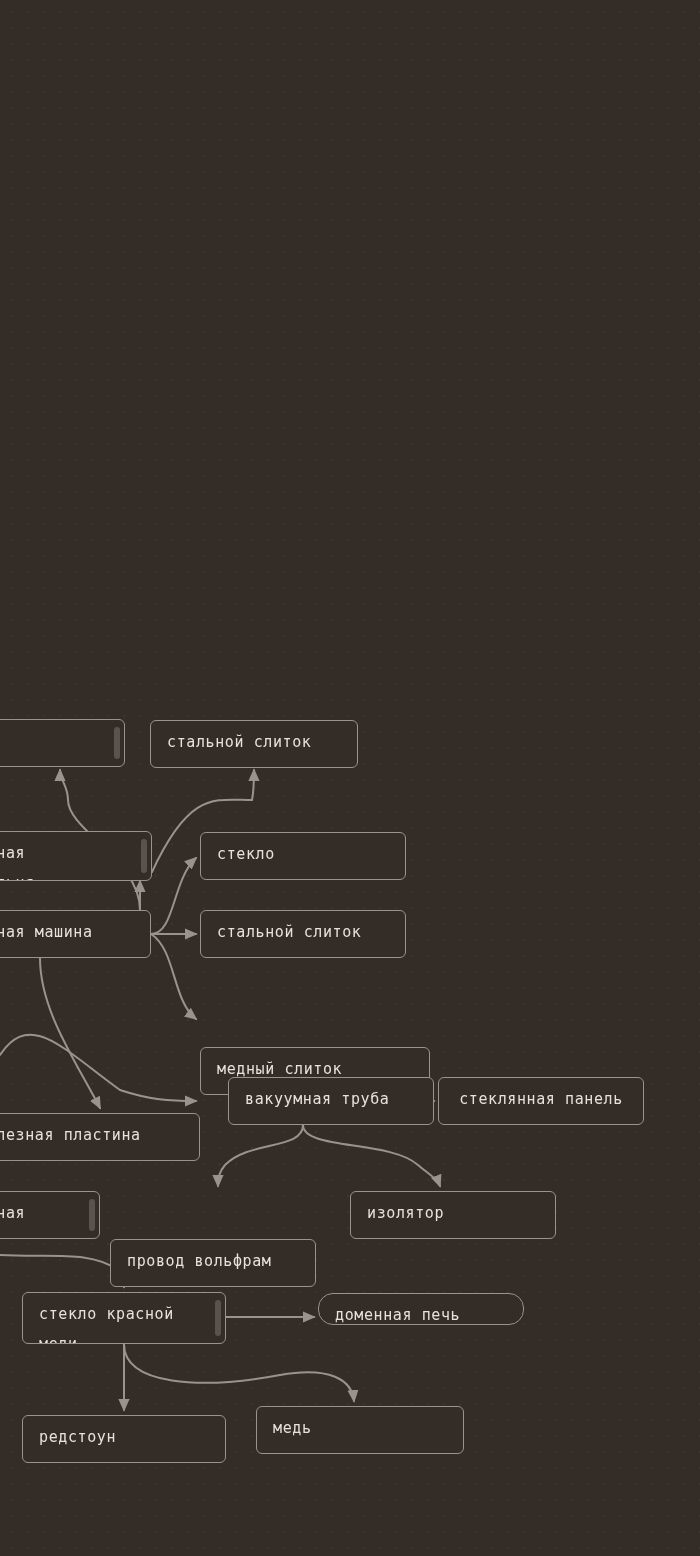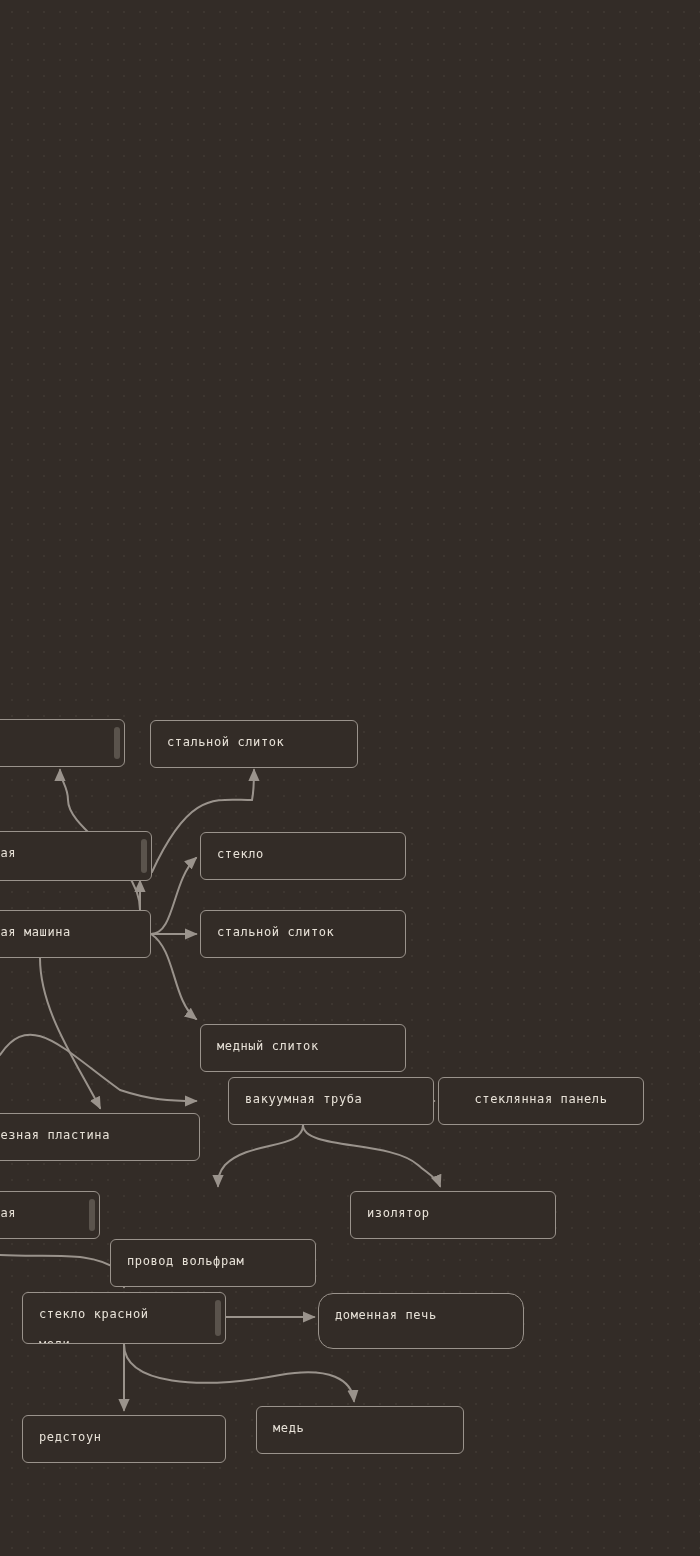--- a/index.html
+++ b/index.html
@@ -26,21 +26,21 @@
     height: 1556px;
     pointer-events: none;
   }
   .node {
     position: absolute;
     box-sizing: border-box;
     border: 1.5px solid #9a938c;
     border-radius: 6px;
     background: #332c27;
     color: #e8e2d8;
-    font-size: 12px;
+    font-size: 15px;
     letter-spacing: 0.6px;
     line-height: 30px;
     padding: 6px 16px;
     overflow: hidden;
   }
   .node .label {
     display: block;
     white-space: pre-line;
   }
   .node.has-scroll::after {
@@ -98,21 +98,21 @@
       </div>
       <div class="node" style="left: 200px; top: 832px; width: 206px; height: 48px;">
         <span class="label">стекло</span>
       </div>
       <div class="node" style="left: -40px; top: 910px; width: 191px; height: 48px;">
         <span class="label">очная машина</span>
       </div>
       <div class="node" style="left: 200px; top: 910px; width: 206px; height: 48px;">
         <span class="label">стальной слиток</span>
       </div>
-      <div class="node" style="left: 200px; top: 1024px; width: 206px; height: 48px;">
+      <div class="node" style="left: 200px; top: 1047px; width: 230px; height: 48px;">
         <span class="label">медный слиток</span>
       </div>
       <div class="node" style="left: 200px; top: 1077px; width: 206px; height: 48px; margin-left: 28px;">
         <span class="label">вакуумная труба</span>
       </div>
       <div class="node" style="left: 438px; top: 1077px; width: 206px; height: 48px; text-align: center;">
         <span class="label">стеклянная панель</span>
       </div>
       <div class="node" style="left: -40px; top: 1113px; width: 240px; height: 48px;">
         <span class="label">железная пластина</span>
@@ -123,21 +123,21 @@
       <div class="node" style="left: 110px; top: 1191px; width: 206px; height: 48px; margin-top: 48px;">
         <span class="label">провод вольфрам</span>
       </div>
       <div class="node" style="left: 334px; top: 1191px; width: 206px; height: 48px; margin-left: 16px;">
         <span class="label">изолятор</span>
       </div>
       <div class="node has-scroll" style="left: 22px; top: 1292px; width: 204px; height: 52px;">
         <span class="label">стекло красной
 меди</span>
       </div>
-      <div class="node" style="left: 318px; top: 1293px; width: 206px; height: 56px; border-radius: 15px;">
+      <div class="node" style="left: 318px; top: 1293px; width: 206px; height: 32px; border-radius: 15px;">
         <span class="label">доменная печь</span>
       </div>
       <div class="node" style="left: 22px; top: 1415px; width: 204px; height: 48px;">
         <span class="label">редстоун</span>
       </div>
       <div class="node" style="left: 256px; top: 1406px; width: 208px; height: 48px;">
         <span class="label">медь</span>
       </div>
     </div>
 

